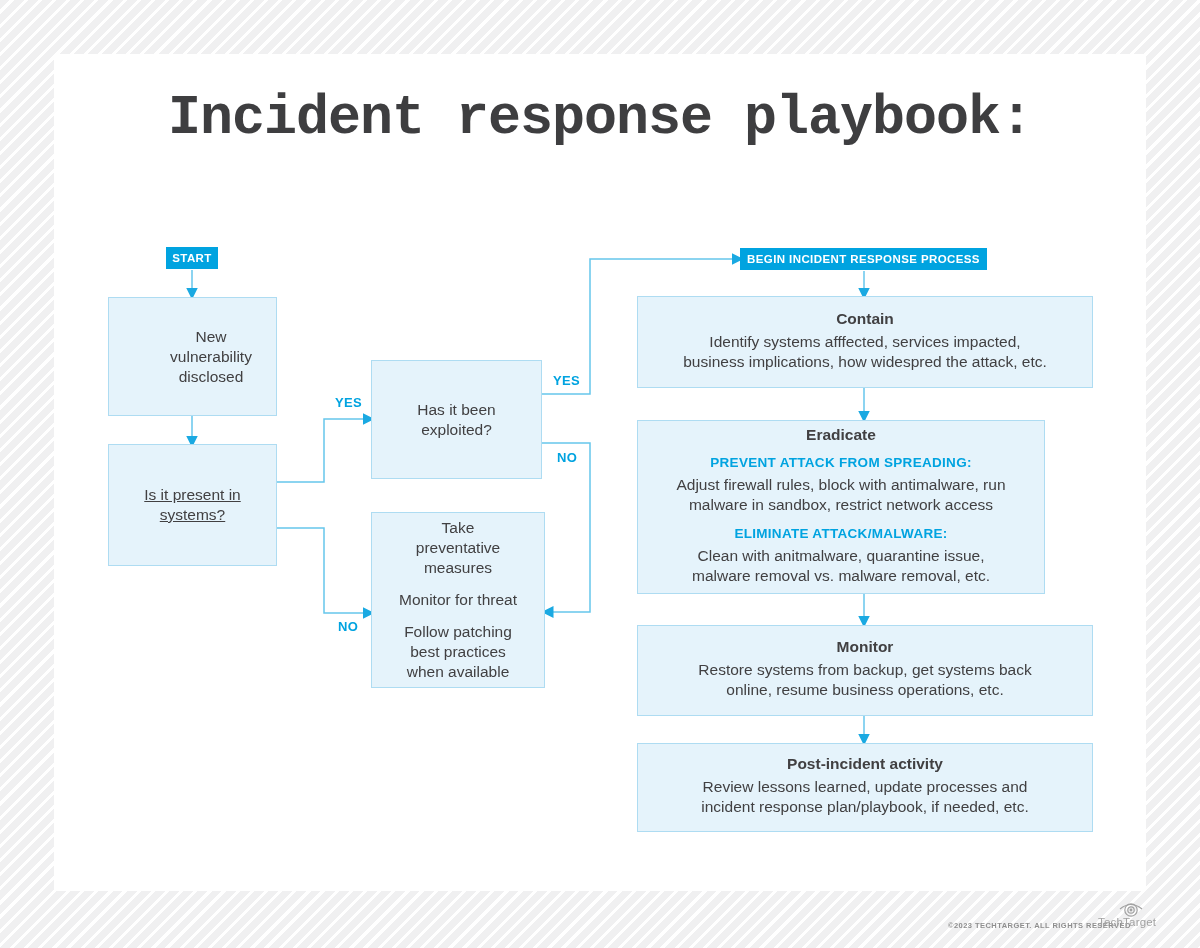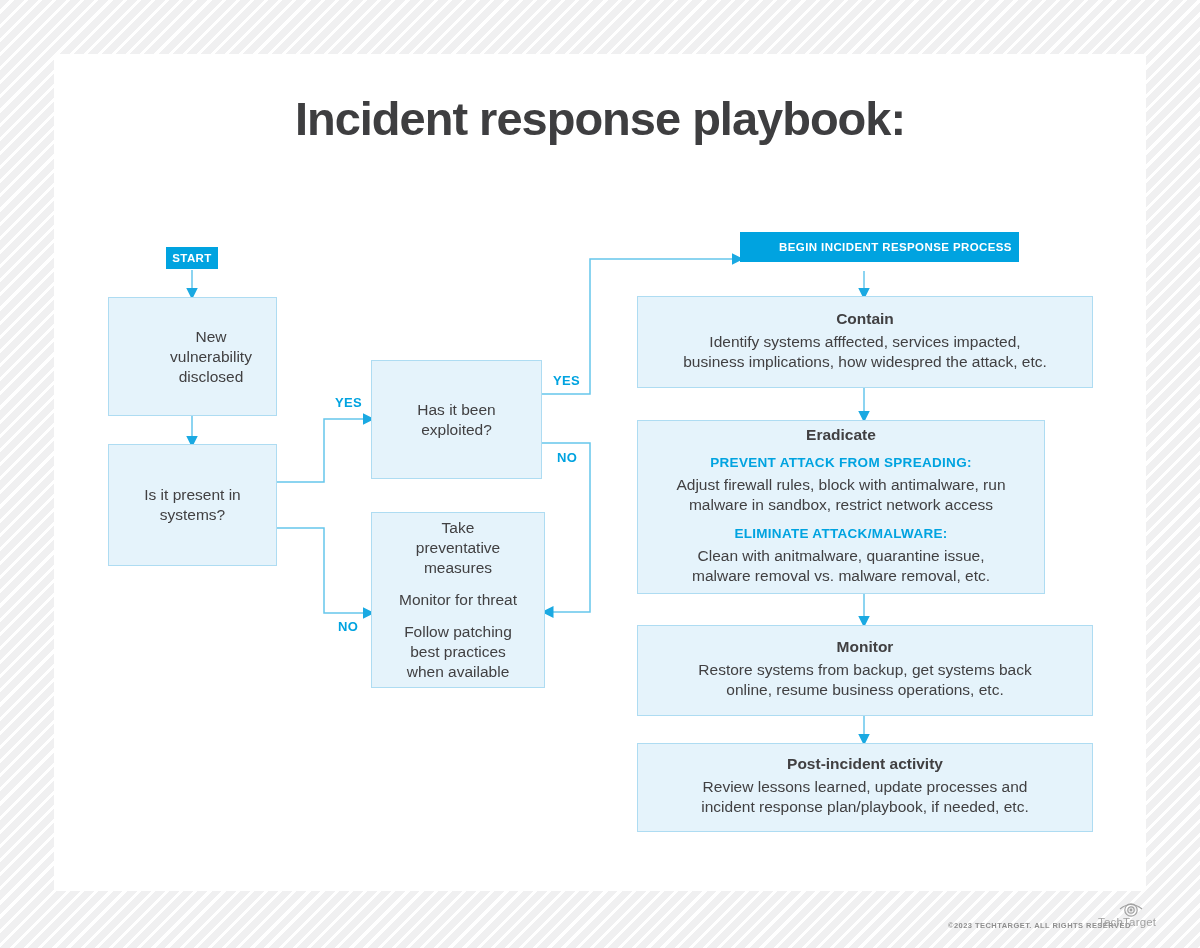--- a/index.html
+++ b/index.html
@@ -4,21 +4,21 @@
 <style>
   html,body{margin:0;padding:0;background:#fff;}
   .canvas{
     position:relative;width:1200px;height:948px;overflow:hidden;
     font-family:"Liberation Sans",sans-serif;
     background:repeating-linear-gradient(135deg,#f0f0f1 0px,#f0f0f1 7px,#ffffff 7px,#ffffff 10px);
   }
   .panel{position:absolute;left:54px;top:54px;width:1092px;height:837px;background:#ffffff;}
   .title{
     position:absolute;left:0;top:92px;width:1200px;text-align:center;
-    font-weight:bold;font-size:47px;line-height:54px;letter-spacing:-1px;color:#3e3e40;
+    font-weight:bold;font-size:55px;line-height:54px;letter-spacing:-1px;color:#3e3e40;font-family:Liberation Mono, monospace;
   }
   .title span{display:block;}
   .tag{
     position:absolute;background:#00a3e0;color:#ffffff;font-weight:bold;
     font-size:11.5px;letter-spacing:0.4px;display:flex;align-items:center;justify-content:center;
     text-align:center;
   }
   .node{
     position:absolute;background:#e5f3fb;border:1px solid #aedcf2;box-sizing:border-box;
     display:flex;flex-direction:column;align-items:center;justify-content:center;
@@ -63,34 +63,34 @@
       <path d="M541,394 H590 V259 H733" marker-end="url(#ah)"></path>
       <path d="M541,443 H590 V612 H552" marker-end="url(#ah)"></path>
       <path d="M864,271 V289" marker-end="url(#ah)"></path>
       <path d="M864,388 V412" marker-end="url(#ah)"></path>
       <path d="M864,594 V617" marker-end="url(#ah)"></path>
       <path d="M864,716 V735" marker-end="url(#ah)"></path>
     </g>
   </svg>
 
   <div class="tag" style="left:166px;top:247px;width:52px;height:22px;">START</div>
-  <div class="tag" style="left:740px;top:232px;width:247px;height:30px;padding-left:32px;">BEGIN INCIDENT RESPONSE PROCESS</div>
+  <div class="tag" style="left:740px;top:248px;width:247px;height:22px;">BEGIN INCIDENT RESPONSE PROCESS</div>
 
   <div class="edge-label pre" style="left:335px;top:395px;">YES</div>
   <div class="edge-label pre" style="left:338px;top:619px;">NO</div>
   <div class="edge-label pre" style="left:553px;top:373px;">YES</div>
   <div class="edge-label pre" style="left:557px;top:450px;">NO</div>
 
   <div class="node" style="left:108px;top:297px;width:169px;height:119px;padding-left:37px;">
     <div class="pre">New
 vulnerability
 disclosed</div>
   </div>
 
-  <div class="node" style="left:108px;top:444px;width:169px;height:122px;">
+  <div class="node" style="left:108px;top:444px;width:169px;height:122px;text-decoration:underline;">
     <div class="pre">Is it present in
 systems?</div>
   </div>
 
   <div class="node" style="left:371px;top:360px;width:171px;height:119px;">
     <div class="pre">Has it been
 exploited?</div>
   </div>
 
   <div class="node" style="left:371px;top:512px;width:174px;height:176px;">

